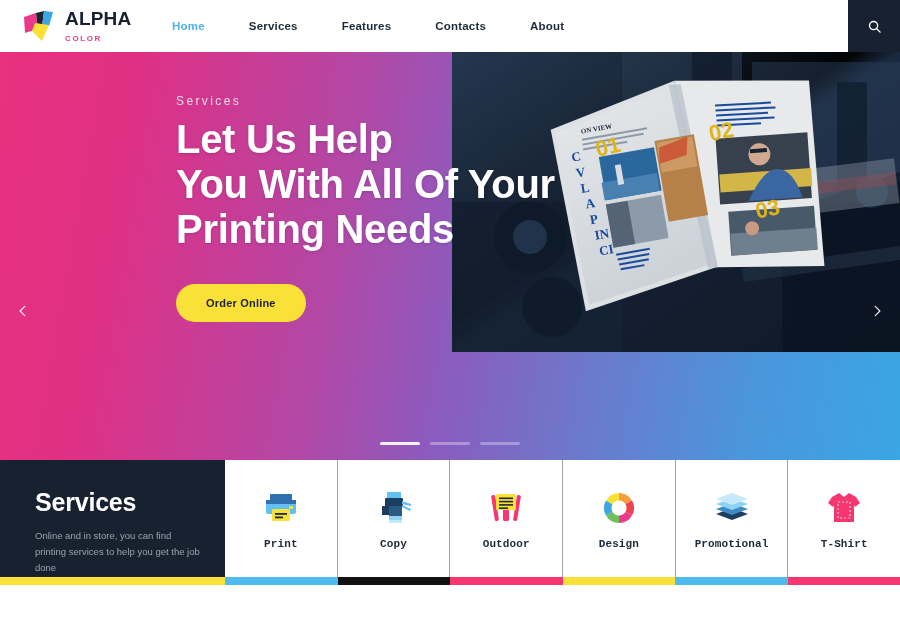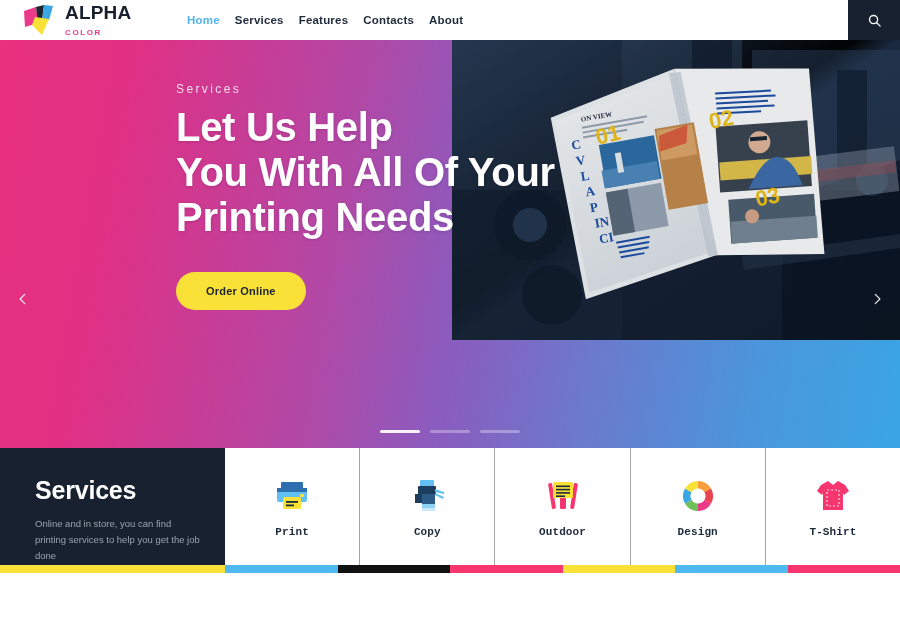--- a/index.html
+++ b/index.html
@@ -6,36 +6,36 @@
   html,body { width:900px; height:625px; overflow:hidden; }
   body {
     font-family:"Liberation Sans", sans-serif;
     background:#ffffff;
     -webkit-font-smoothing:antialiased;
   }
   .page { position:relative; width:900px; height:625px; }
 
   
   .header {
-    position:relative; height:40px; width:900px;
+    position:relative; height:52px; width:900px;
     background:#ffffff; display:flex; align-items:center;
   }
   .logo-wrap { display:flex; align-items:center; margin-left:22px; width:150px; }
   .logo-mark { position:relative; width:38px; height:34px; margin-right:5px; }
   .logo-text { line-height:1; }
   .logo-title {
     font-size:19px; font-weight:bold; color:#16202e;
     letter-spacing:.2px; display:block; line-height:19px;
   }
   .logo-sub {
     font-size:8px; font-weight:bold; color:#ec3a8b;
     letter-spacing:1.6px; display:block; margin-top:7px;
   }
 
-  .nav { display:flex; align-items:center; gap:15px; margin-left:15px; }
+  .nav { display:flex; align-items:center; gap:44px; }
   .nav a {
     font-size:11.5px; font-weight:bold; color:#1d2a3a;
     text-decoration:none; letter-spacing:.2px;
   }
   .nav a.active { color:#4fb3f0; }
 
   .header-right {
     margin-left:auto; display:flex; align-items:center; height:52px;
   }
   .callus { display:flex; align-items:center; gap:8px; padding-right:22px; }
@@ -370,20 +370,31 @@
               <path d="M13 7.5 A15 15 0 0 1 0 15 L0 7.5 A7.5 7.5 0 0 0 6.5 3.75 Z" fill="#ec3a8b"></path>
               <path d="M0 15 A15 15 0 0 1 -13 7.5 L-6.5 3.75 A7.5 7.5 0 0 0 0 7.5 Z" fill="#6fbf5b"></path>
               <path d="M-13 7.5 A15 15 0 0 1 -13 -7.5 L-6.5 -3.75 A7.5 7.5 0 0 0 -6.5 3.75 Z" fill="#3aa6e3"></path>
               <path d="M-13 -7.5 A15 15 0 0 1 0 -15 L0 -7.5 A7.5 7.5 0 0 0 -6.5 -3.75 Z" fill="#fae137"></path>
             </g>
           </svg>
         </div>
         <div class="svc-label">Design</div>
       </div>
 
+      <div class="svc-card">
+        <div class="svc-icon">
+          <svg width="38" height="32" viewBox="0 0 38 32">
+            <path d="M3 22 L19 16 L35 22 L19 28 Z" fill="#1d3d5e"></path>
+            <path d="M3 17 L19 11 L35 17 L19 23 Z" fill="#3e8bc4"></path>
+            <path d="M3 12 L19 6 L35 12 L19 18 Z" fill="#8ed2f5"></path>
+            <path d="M3 7 L19 1 L35 7 L19 13 Z" fill="#c8e9fb"></path>
+          </svg>
+        </div>
+        <div class="svc-label">Promotional</div>
+      </div>
 
       <div class="svc-card">
         <div class="svc-icon">
           <svg width="36" height="34" viewBox="0 0 36 34">
             <path d="M13 2 L6 6 L2 12 L7 16 L8 14 L8 31 L28 31 L28 14 L29 16 L34 12 L30 6 L23 2 L18 6 Z" fill="#f7356f"></path>
             <rect x="12" y="11" width="12" height="16" fill="none" stroke="#ffd4e2" stroke-width="1.2" stroke-dasharray="2 2"></rect>
           </svg>
         </div>
         <div class="svc-label">T-Shirt</div>
       </div>

